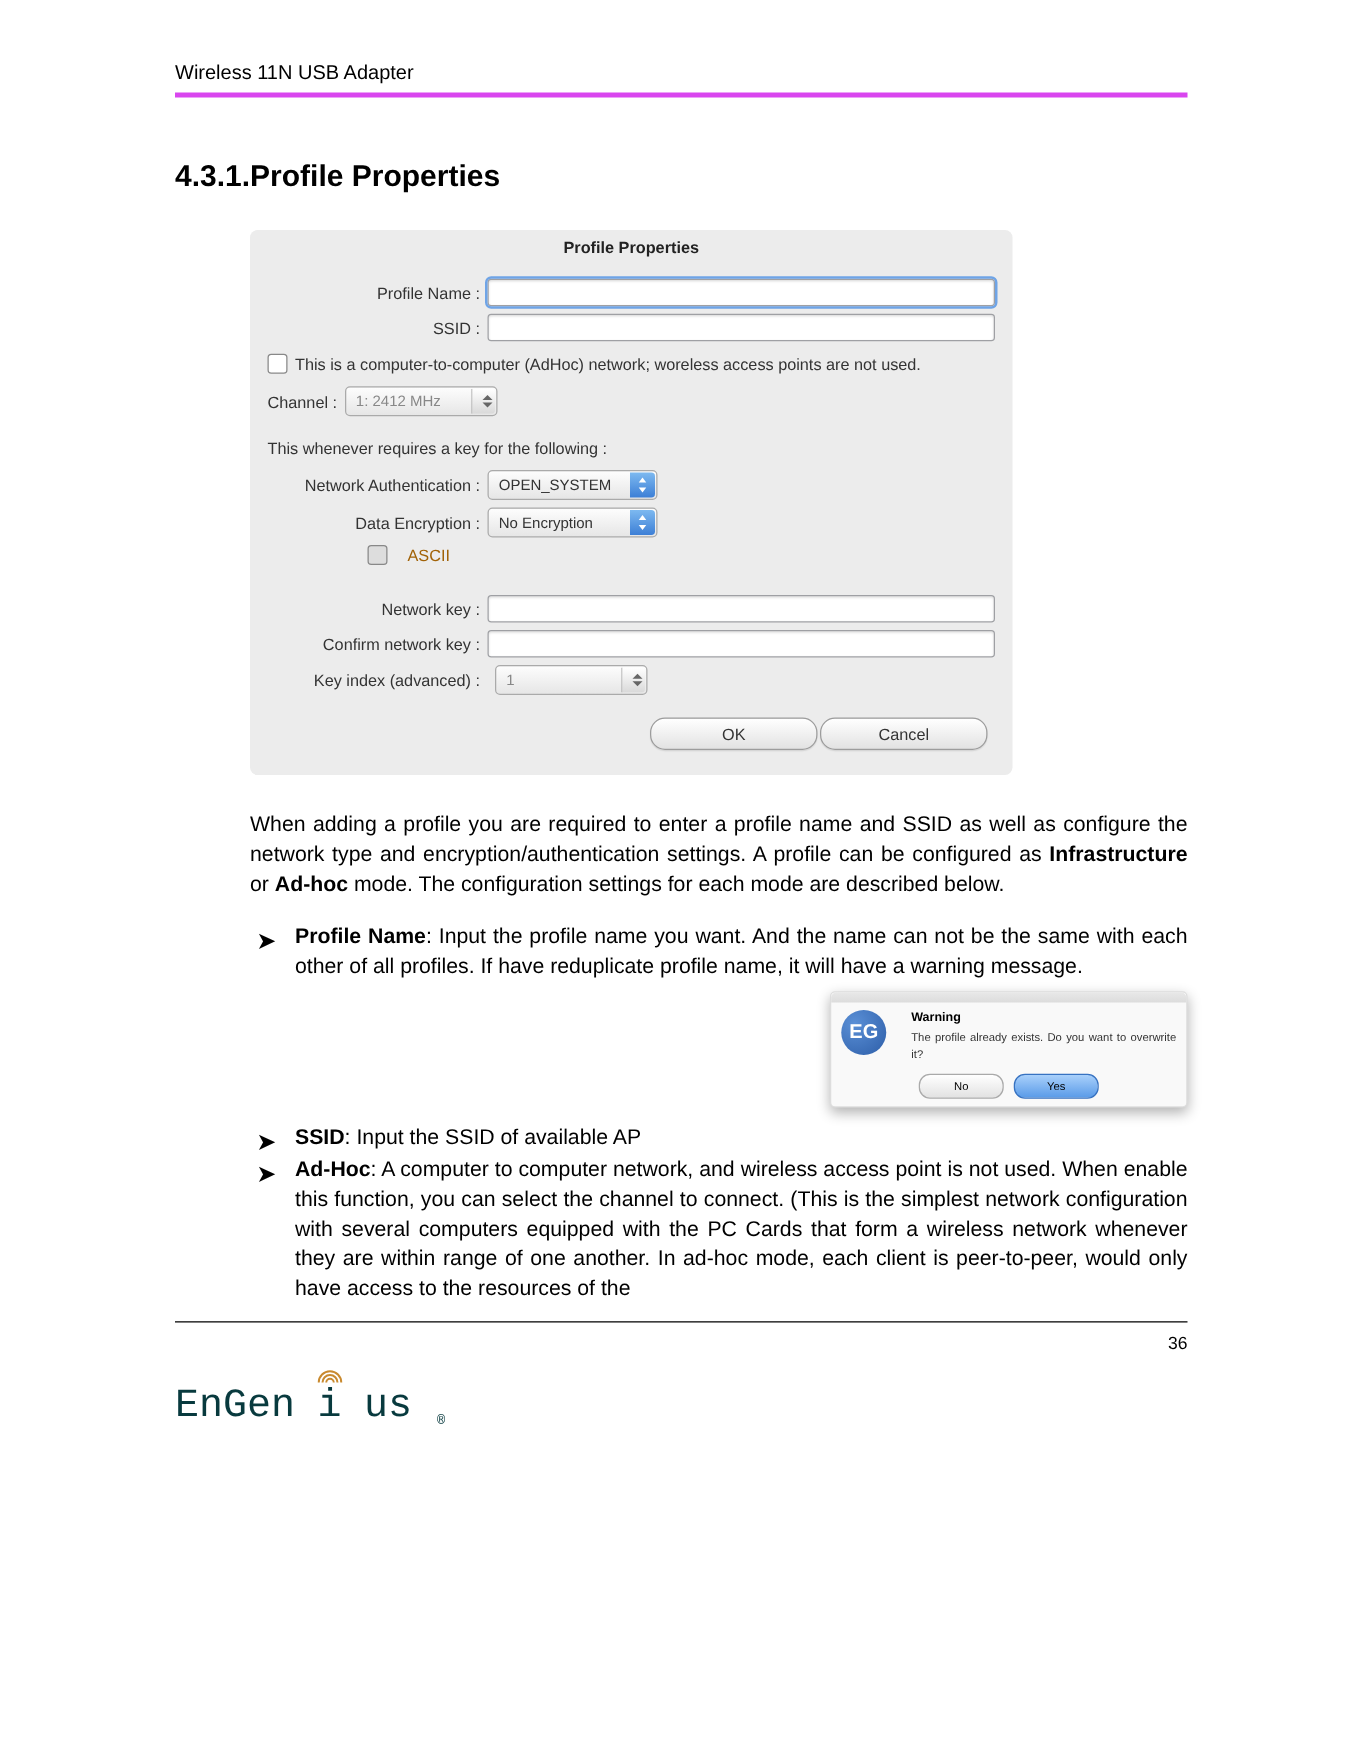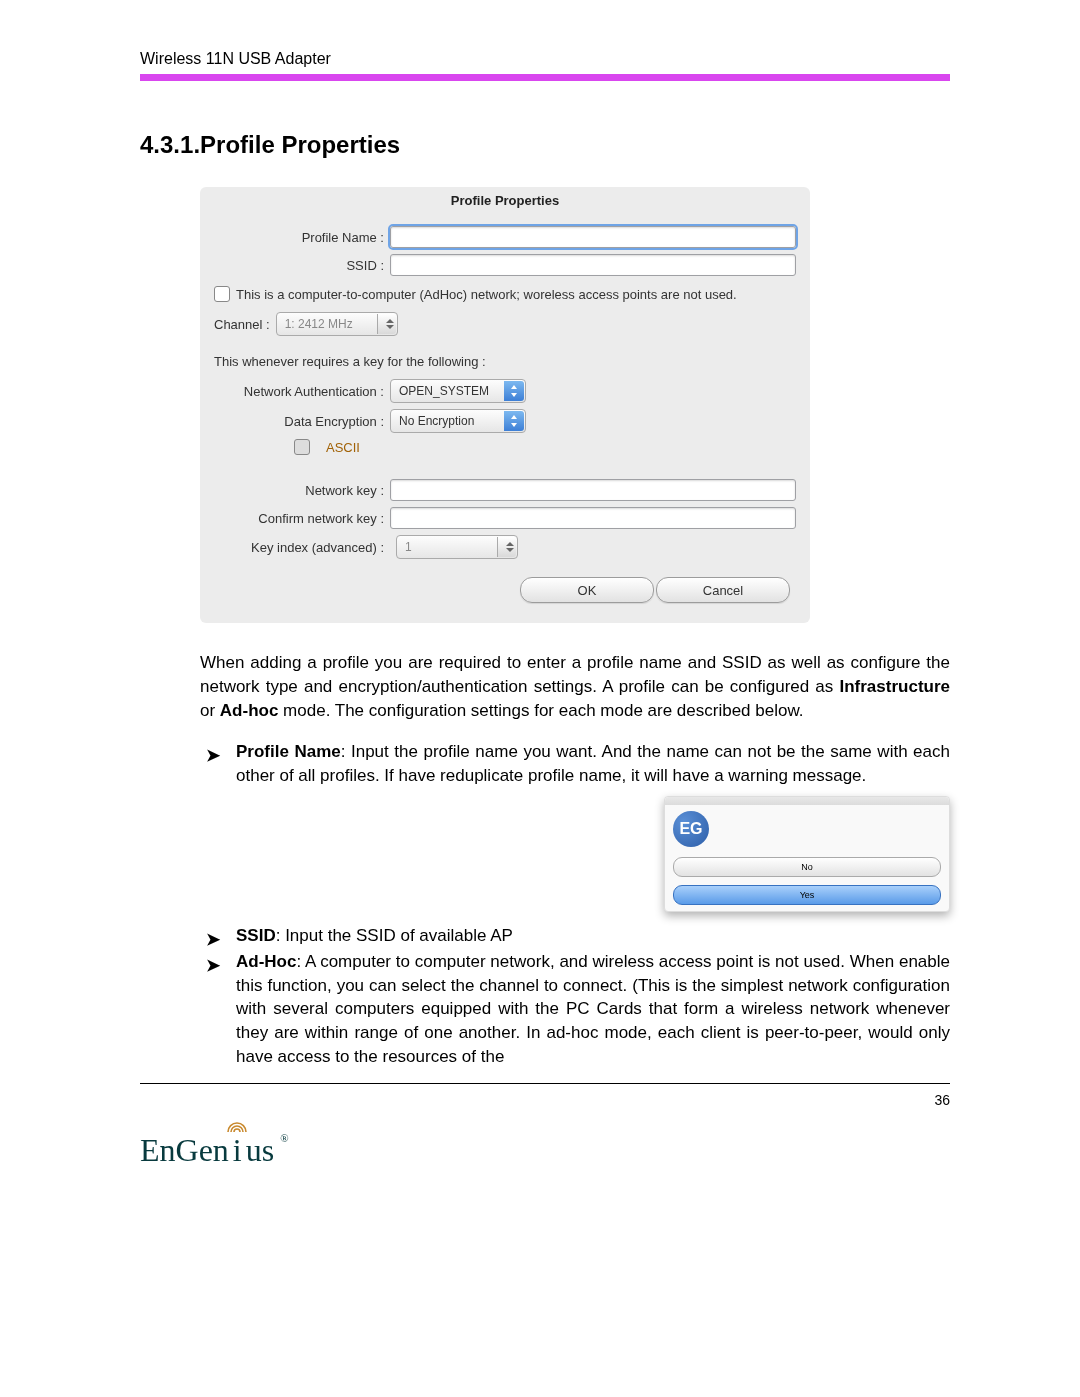--- a/index.html
+++ b/index.html
@@ -9,21 +9,21 @@
     font-family: Arial, Helvetica, sans-serif;
     color: #000;
     width: 1080px;
   }
   .page {
     padding: 50px 130px 20px 140px;
   }
   .header {
     font-size: 16px;
     padding-bottom: 6px;
-    border-bottom: 7px solid #d946ef;
+    border-bottom: 4px solid #d946ef;
     margin-bottom: 50px;
   }
   .section-title {
     font-size: 24px;
     font-weight: bold;
     margin-bottom: 28px;
   }
   .dialog {
     margin-left: 60px;
     width: 610px;
@@ -251,21 +251,20 @@
   }
   .warning-msg {
     font-size: 9px;
     color: #333;
   }
   .warning-btns {
     display: flex;
     justify-content: center;
     gap: 8px;
     margin-top: 10px;
-    flex-direction: column;
   }
   .mini-btn {
     min-width: 46px;
     height: 18px;
     border-radius: 9px;
     border: 1px solid #aaa;
     background: linear-gradient(#ffffff,#e2e2e2);
     font-size: 9px;
     display: flex;
     align-items: center;
@@ -283,22 +282,23 @@
   }
   .page-num {
     text-align: right;
     font-size: 14px;
   }
   .logo-wrap {
     margin: 24px 0 0 0;
   }
   .engenius {
     display: inline-flex;
-    gap: 4px;
-    font-family: Liberation Serif, serif;
+    align-items: flex-end;
+    gap: 18px;
+    font-family: Liberation Mono, monospace;
   }
   .en-text {
     font-size: 32px;
     color: #083a3e;
     font-weight: 500;
   }
   .en-i {
     position: relative;
     display: inline-block;
   }
@@ -419,20 +419,24 @@
 
   <ul class="bullet-list">
     <li>
       <span class="arrow-bullet">➤</span>
       <b>Profile Name</b><span>: Input the profile name you want. And the name can not be the same with each other of all profiles. If have reduplicate profile name, it will have a warning message.</span>
 
       <div class="warning-box">
         <div class="warning-head"></div>
         <div class="warning-body">
           <div class="eg-icon">EG</div>
+          <div>
+            <div class="warning-title">Warning</div>
+            <div class="warning-msg">The profile already exists. Do you want to overwrite it?</div>
+          </div>
         </div>
         <div class="warning-btns">
           <div class="mini-btn">No</div>
           <div class="mini-btn primary">Yes</div>
         </div>
       </div>
     </li>
     <li>
       <span class="arrow-bullet">➤</span>
       <b>SSID</b><span>: Input the SSID of available AP</span>

